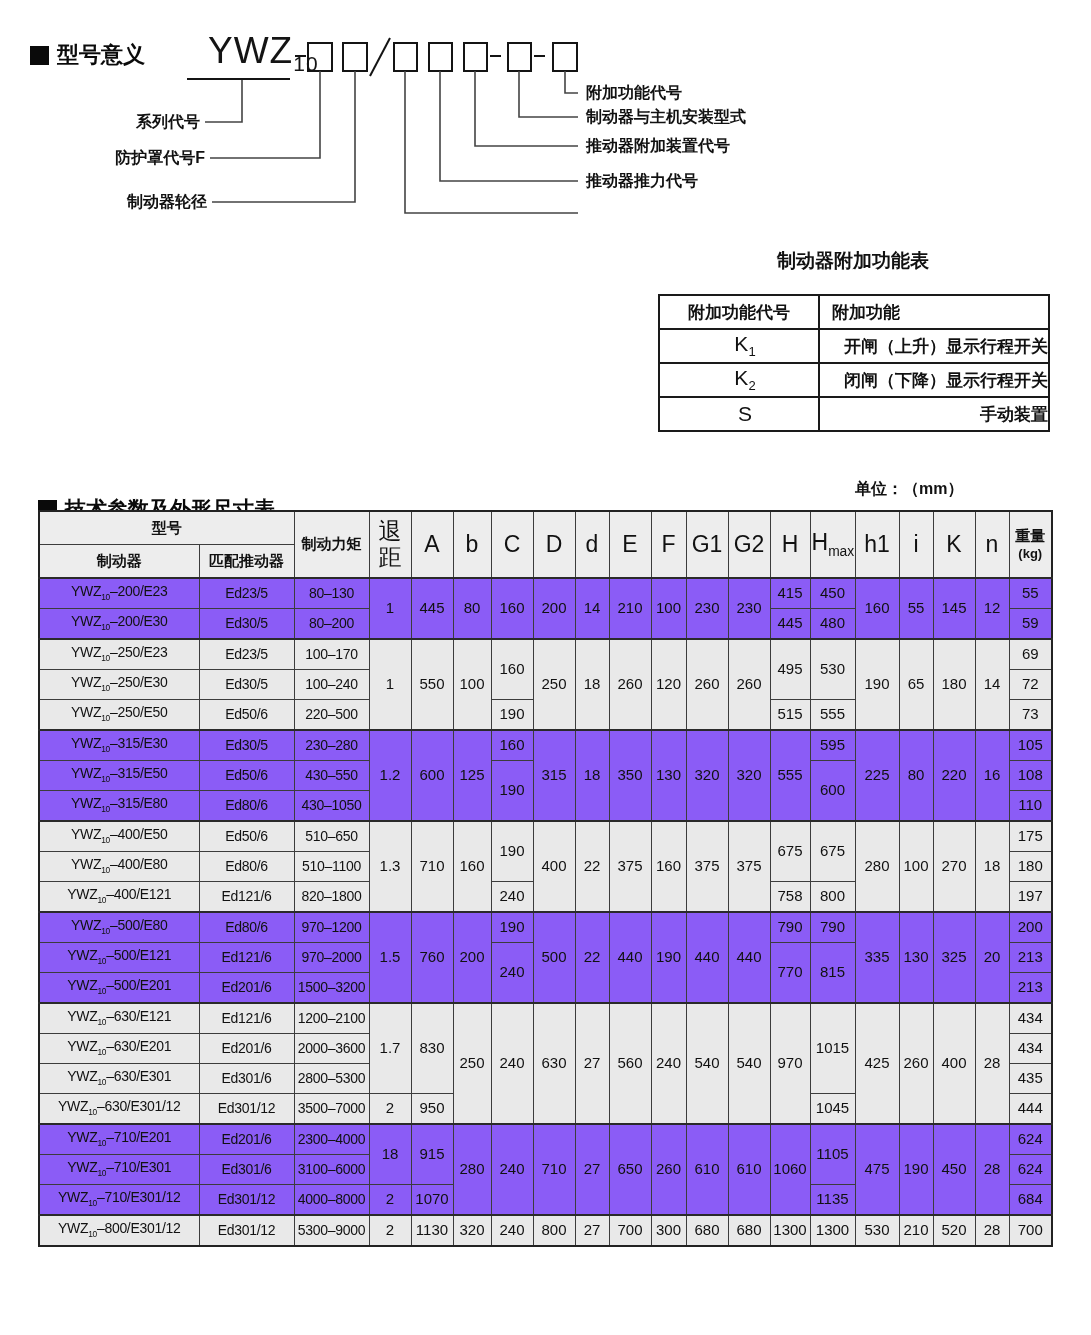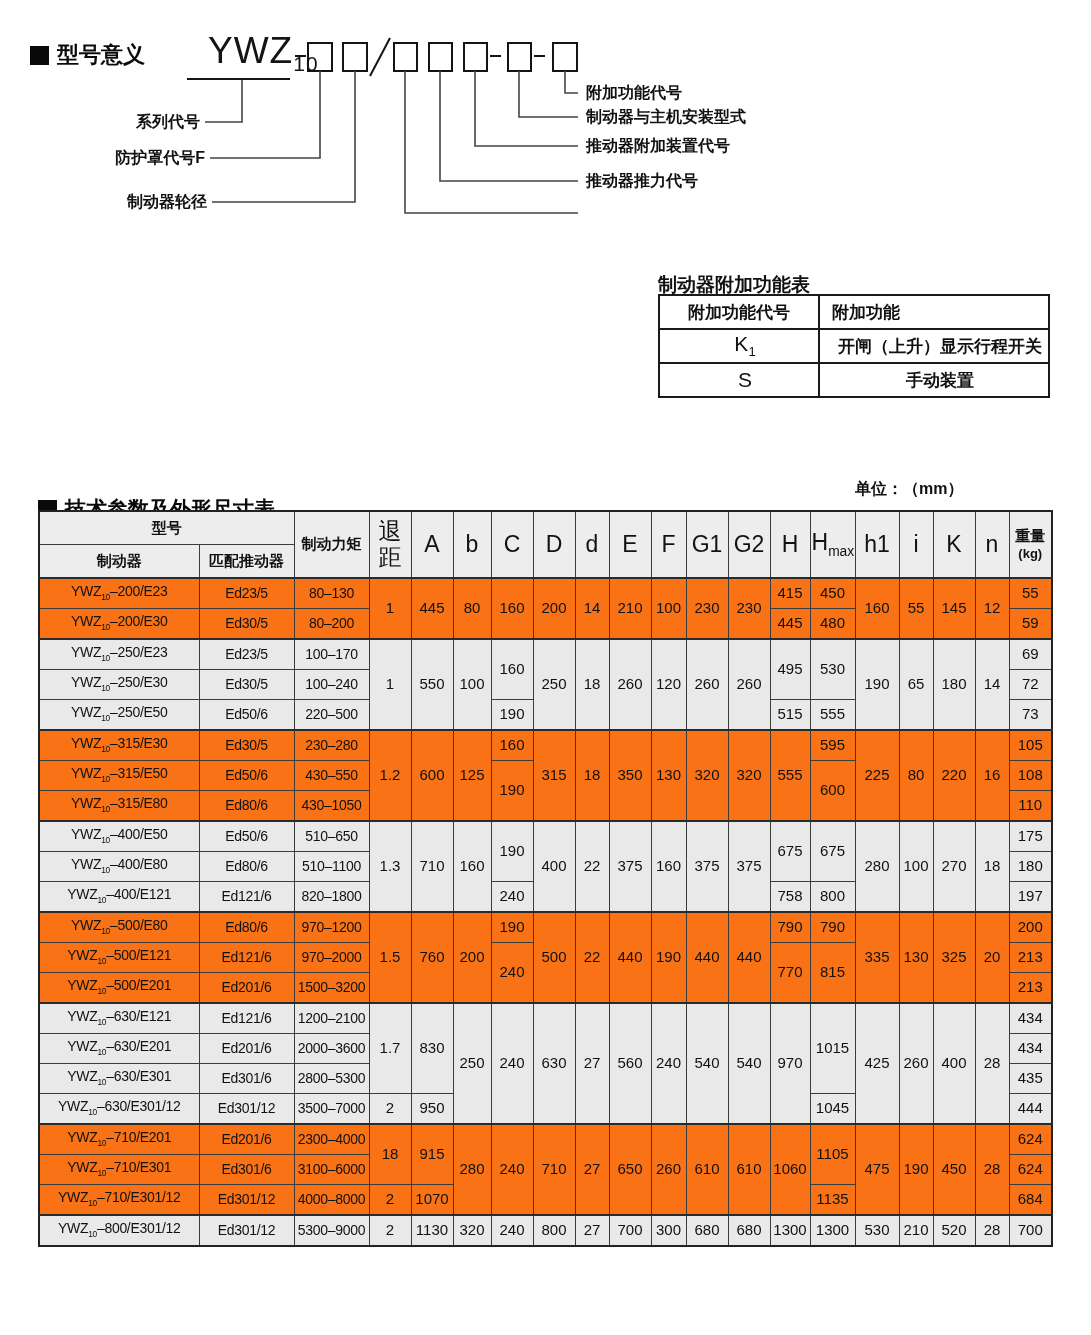--- a/index.html
+++ b/index.html
@@ -18,28 +18,28 @@
   .model-text sub { font-size: 21px; }
   .dlabel { position: absolute; font-size: 16px; font-weight: bold; white-space: nowrap; color: #111; }
   .dlabel.right-al { text-align: right; }
 
   
   #func-title { font-size: 19px; font-weight: bold; }
   #func-table { border-collapse: collapse; table-layout: fixed; }
   #func-table td, #func-table th { border: 2px solid #1a1a1a; height: 32px; padding: 0 0; vertical-align: middle; }
   #func-table th { font-size: 17px; font-weight: bold; }
   #func-table .code-cell { text-align: center; font-size: 21px; font-weight: normal; padding-left: 12px; }
-  #func-table .desc-cell { text-align: center; padding-left: 12px; font-size: 17px; font-weight: bold; }
+  #func-table .desc-cell { text-align: right; padding-left: 12px; font-size: 17px; font-weight: bold; }
   #func-table th.h-code { text-align: center; }
   #func-table th.h-desc { text-align: left; padding-left: 12px; border-radius: 17px; }
   #func-table sub { font-size: 0.62em; }
 
   
   #unit-label { font-size: 16px; font-weight: bold; }
-  #spec-table { border-collapse: collapse; table-layout: fixed; width: 1015px; background: #f97316; }
+  #spec-table { border-collapse: collapse; table-layout: fixed; width: 1015px; background: #8b5cf6; }
   #spec-table th, #spec-table td {
     border: 1px solid #3c3c3c; text-align: center; vertical-align: middle;
     padding: 0 1px; line-height: 1.12; overflow: hidden;
   }
   #spec-table { border: 2px solid #222; }
   #spec-table thead th { background: #ededed; font-weight: bold; font-size: 15px; height: 32px; }
   #spec-table thead th.dim { font-weight: normal; font-size: 23px; }
   #spec-table td { font-size: 15px; height: 29px; }
   #spec-table td.txt { font-size: 14px; letter-spacing: -0.3px; }
   #spec-table tr.shaded td { background: #e9e9e9; }
@@ -94,37 +94,41 @@
     <div class="dlabel right-al" style="left:40px; top:112px; width:160px;">系列代号</div>
     <div class="dlabel right-al" style="left:40px; top:148px; width:165px;">防护罩代号F</div>
     <div class="dlabel right-al" style="left:40px; top:192px; width:167px;">制动器轮径</div>
 
     <div class="dlabel" style="left:586px; top:83px;">附加功能代号</div>
     <div class="dlabel" style="left:586px; top:107px;">制动器与主机安装型式</div>
     <div class="dlabel" style="left:586px; top:136px;">推动器附加装置代号</div>
     <div class="dlabel" style="left:586px; top:171px;">推动器推力代号</div>
   </div>
 
-  <div class="abs" id="func-title" style="left:658px; top:272px; width:390px; font-family:Liberation Serif, serif;">制动器附加功能表</div>
+  <div class="abs" id="func-title" style="left:658px; top:248px; width:390px; text-align:center;font-family:Liberation Serif, serif;">制动器附加功能表</div>
 
   <table class="abs" id="func-table" style="left:658px; top:294px; width:390px;">
     <colgroup>
         <col style="width:160px">
         <col style="width:230px">
       </colgroup>
     <thead>
         <tr>
           <th class="h-code">附加功能代号</th>
           <th class="h-desc">附加功能</th>
         </tr>
       </thead>
     <tbody>
         <tr>
           <td class="code-cell">K<sub>1</sub></td>
           <td class="desc-cell">开闸（上升）显示行程开关</td>
+        </tr>
+        <tr>
+          <td class="code-cell">K<sub>2</sub></td>
+          <td class="desc-cell">闭闸（下降）显示行程开关</td>
         </tr>
         <tr>
           <td class="code-cell">S</td>
           <td class="desc-cell">手动装置</td>
         </tr>
       </tbody>
   </table>
 
   <div class="abs sec-title" style="left:38px; top:471px; font-size:21px;">
     <span class="sq"></span>

